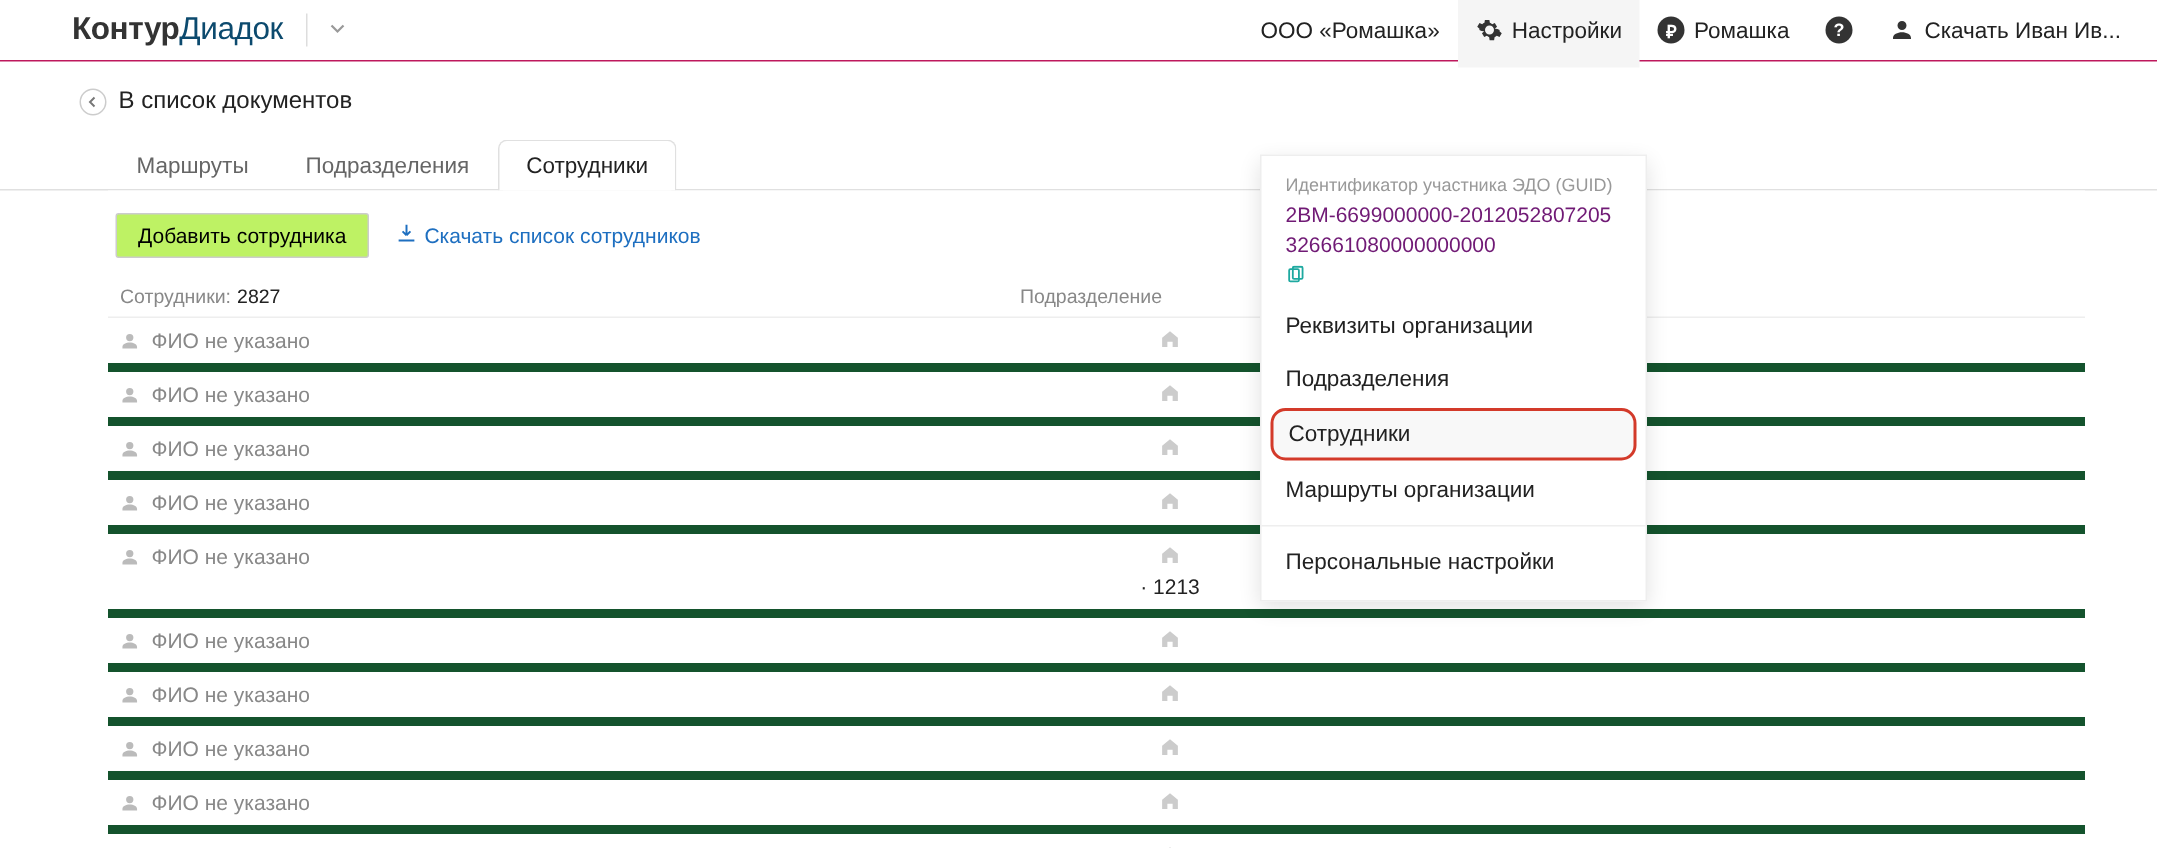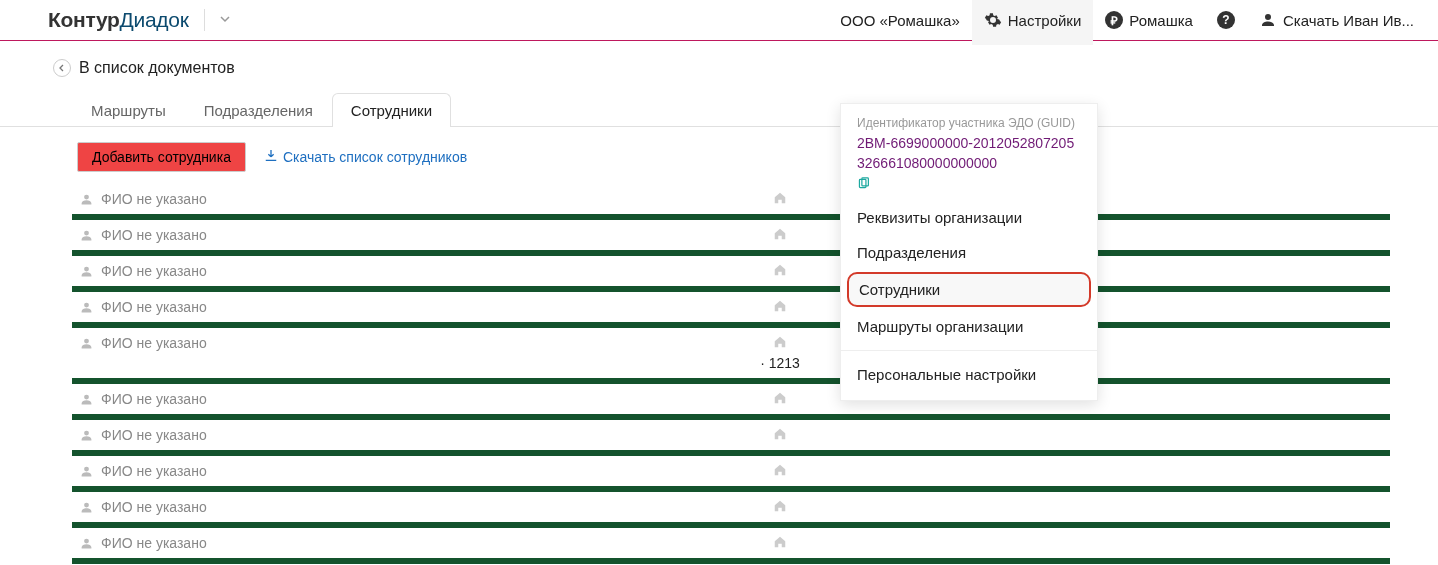--- a/index.html
+++ b/index.html
@@ -102,21 +102,21 @@
       margin: 0 48px 0 72px;
       background: #fff;
     }
     .actions-row {
       display: flex;
       align-items: center;
       gap: 18px;
       padding: 15px 0 12px 5px;
     }
     .btn-primary {
-      background: #ef4444;
+      background: #bef264;
       border: 1px solid #ccc;
       border-radius: 2px;
       padding: 6px 14px;
       font-size: 14px;
       cursor: pointer;
     }
     .download-link {
       color: #1e6fc0;
       cursor: pointer;
       display: flex;
@@ -272,20 +272,27 @@
       <a class="download-link">
         <span>
           <svg viewBox="0 0 16 16">
               <path d="M8 1v8m0 0L5 6m3 3l3-3M2 13h12" stroke="#1e6fc0" stroke-width="1.5" fill="none"></path>
             </svg>
         </span>
         <span>Скачать список сотрудников</span>
       </a>
     </div>
 
+    <div class="table-header">
+      <div class="col-name">
+        <span>Сотрудники:</span>
+        <span class="count-strong">2827</span>
+      </div>
+      <div class="col-dept">Подразделение</div>
+    </div>
 
     <div id="rows">
         <div class="row">
           <div class="col-name">
             <span class="icon-person">
               <svg viewBox="0 0 16 16">
                 <path d="M8 8a3 3 0 100-6 3 3 0 000 6zm0 1c-3 0-6 1.5-6 3.5V14h12v-1.5C14 10.5 11 9 8 9z"></path>
               </svg>
             </span>
             <span>ФИО не указано</span>

